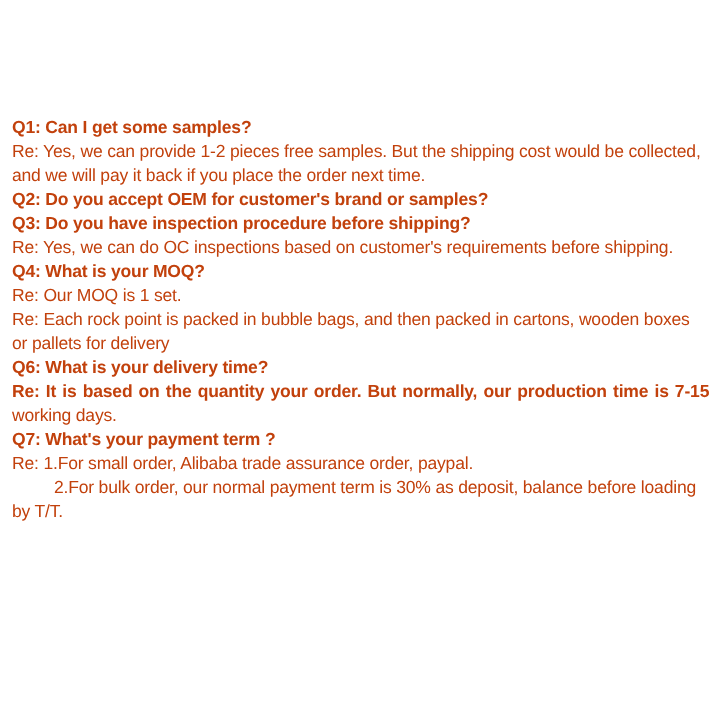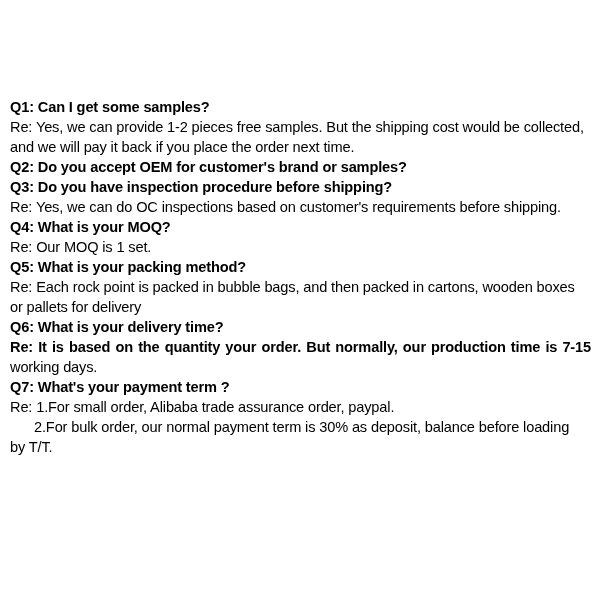--- a/index.html
+++ b/index.html
@@ -15,60 +15,60 @@
     overflow: hidden;
     font-family: "Liberation Sans", "DejaVu Sans", sans-serif;
   }
   .faq-block {
     position: absolute;
     left: 10px;
     top: 97px;
     width: 581px;
     font-size: 14.6px;
     line-height: 20px;
-    color: #000000;
+    color: #c2410c;
     letter-spacing: -0.15px;
   }
   .q-line {
     font-weight: bold;
     white-space: nowrap;
   }
   .a-line {
     font-weight: normal;
     white-space: nowrap;
   }
   .a-line.justify {
     white-space: normal;
     text-align: justify;
     text-align-last: justify;
     font-weight: bold;
   }
   .a-line.indent {
     padding-left: 24px;
+    text-align: center;
   }
 </style>
 </head>
 <body>
 
 <div class="canvas">
   <div class="faq-block">
 
     <div class="q-line">Q1: Can I get some samples?</div>
     <div class="a-line">Re: Yes, we can provide 1-2 pieces free samples. But the shipping cost would be collected,</div>
     <div class="a-line">and we will pay it back if you place the order next time.</div>
 
     <div class="q-line">Q2: Do you accept OEM for customer's brand or samples?</div>
 
     <div class="q-line">Q3: Do you have inspection procedure before shipping?</div>
     <div class="a-line">Re: Yes, we can do OC inspections based on customer's requirements before shipping.</div>
 
     <div class="q-line">Q4: What is your MOQ?</div>
     <div class="a-line">Re: Our MOQ is 1 set.</div>
 
-    <div class="q-line">Q5: What is your packing method?</div>
     <div class="a-line">Re: Each rock point is packed in bubble bags, and then packed in cartons, wooden boxes</div>
     <div class="a-line">or pallets for delivery</div>
 
     <div class="q-line">Q6: What is your delivery time?</div>
     <div class="a-line justify">Re: It is based on the quantity your order. But normally, our production time is 7-15</div>
     <div class="a-line">working days.</div>
 
     <div class="q-line">Q7: What's your payment term ?</div>
     <div class="a-line">Re: 1.For small order, Alibaba trade assurance order, paypal.</div>
     <div class="a-line indent">2.For bulk order, our normal payment term is 30% as deposit, balance before loading</div>

